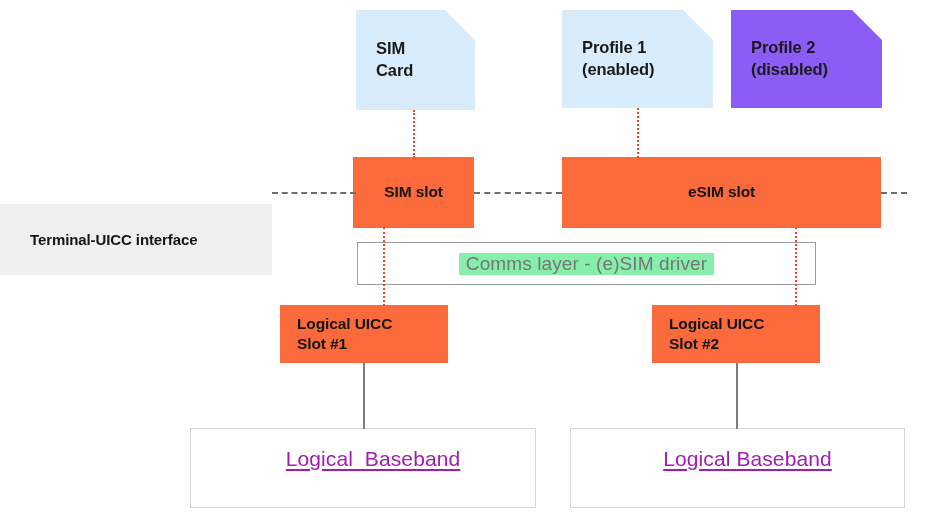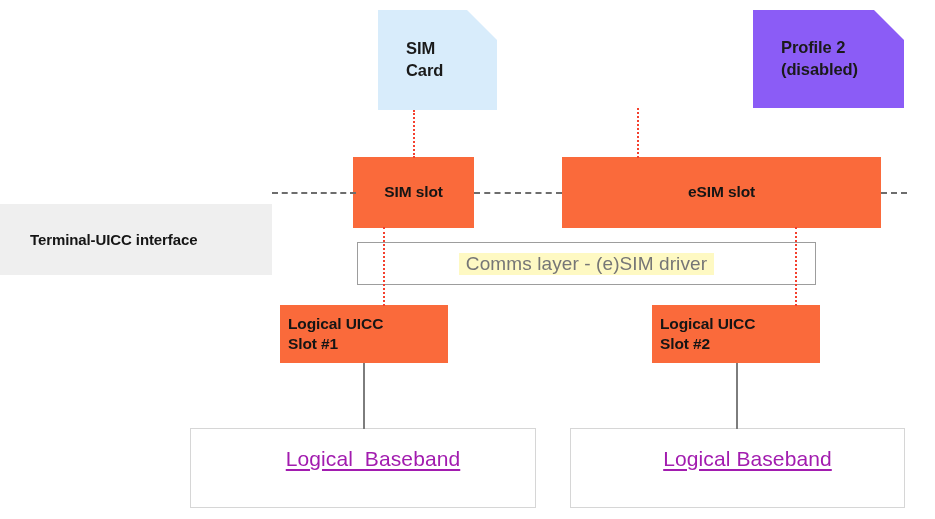--- a/index.html
+++ b/index.html
@@ -26,22 +26,21 @@
     position: absolute;
     box-sizing: border-box;
     display: flex;
     align-items: center;
   }
 
   
   .card {
     -webkit-clip-path: polygon(0 0, calc(100% - 30px) 0, 100% 30px, 100% 100%, 0 100%);
     clip-path: polygon(0 0, calc(100% - 30px) 0, 100% 30px, 100% 100%, 0 100%);
-    padding-left: 28px;
-    margin-left: 22px;
+    padding-left: 20px;
   }
   .card-label {
     font-size: 16.5px;
     font-weight: bold;
     color: #1a1a1a;
     line-height: 1.32;
     white-space: pre-line;
     letter-spacing: -0.1px;
   }
   .card.blue  { background: #d8ecfb; }
@@ -54,21 +53,21 @@
   .slot-label {
     font-size: 15.5px;
     font-weight: bold;
     color: #151515;
     line-height: 1.3;
     white-space: pre-line;
     letter-spacing: -0.1px;
   }
   .slot.center { justify-content: center; }
   .slot.center .slot-label { text-align: center; }
-  .slot.left   { justify-content: flex-start; padding-left: 8px; }
+  .slot.left   { justify-content: flex-start; padding-left: 17px; }
 
   
   .greybox {
     background: #efefef;
     padding-left: 30px;
   }
   .greybox-label {
     font-size: 15px;
     font-weight: bold;
     color: #151515;
@@ -79,21 +78,21 @@
   .outline {
     background: transparent;
     border: 1.6px solid #9d9d9d;
     justify-content: center;
   }
   .comms-label {
     font-size: 19px;
     color: #767676;
     font-weight: normal;
     letter-spacing: 0.1px;
-    background: #fef9c3;
+    background: #86efac;
     padding: 0 7px;
     text-align: right;
   }
   .baseband {
     background: #ffffff;
     border: 1.3px solid #d6d6d6;
     justify-content: center;
     align-items: flex-start;
   }
   .baseband-label {
@@ -148,20 +147,24 @@
 
   <div class="conn solid-v below" style="left:363px; top:363px; height:66px;"></div>
 
   <div class="conn solid-v below" style="left:736px; top:363px; height:66px;"></div>
 
   <div class="node card blue" style="left:356px; top:10px; width:119px; height:100px;">
     <span class="card-label">SIM
 Card</span>
   </div>
 
+  <div class="node card blue" style="left:562px; top:10px; width:151px; height:98px;">
+    <span class="card-label">Profile 1
+(enabled)</span>
+  </div>
 
   <div class="node card grey" style="left:731px; top:10px; width:151px; height:98px;">
     <span class="card-label">Profile 2
 (disabled)</span>
   </div>
 
   <div class="node greybox" style="left:0px; top:157px; width:272px; height:71px;margin-top:47px;">
     <span class="greybox-label">Terminal-UICC interface</span>
   </div>
 

